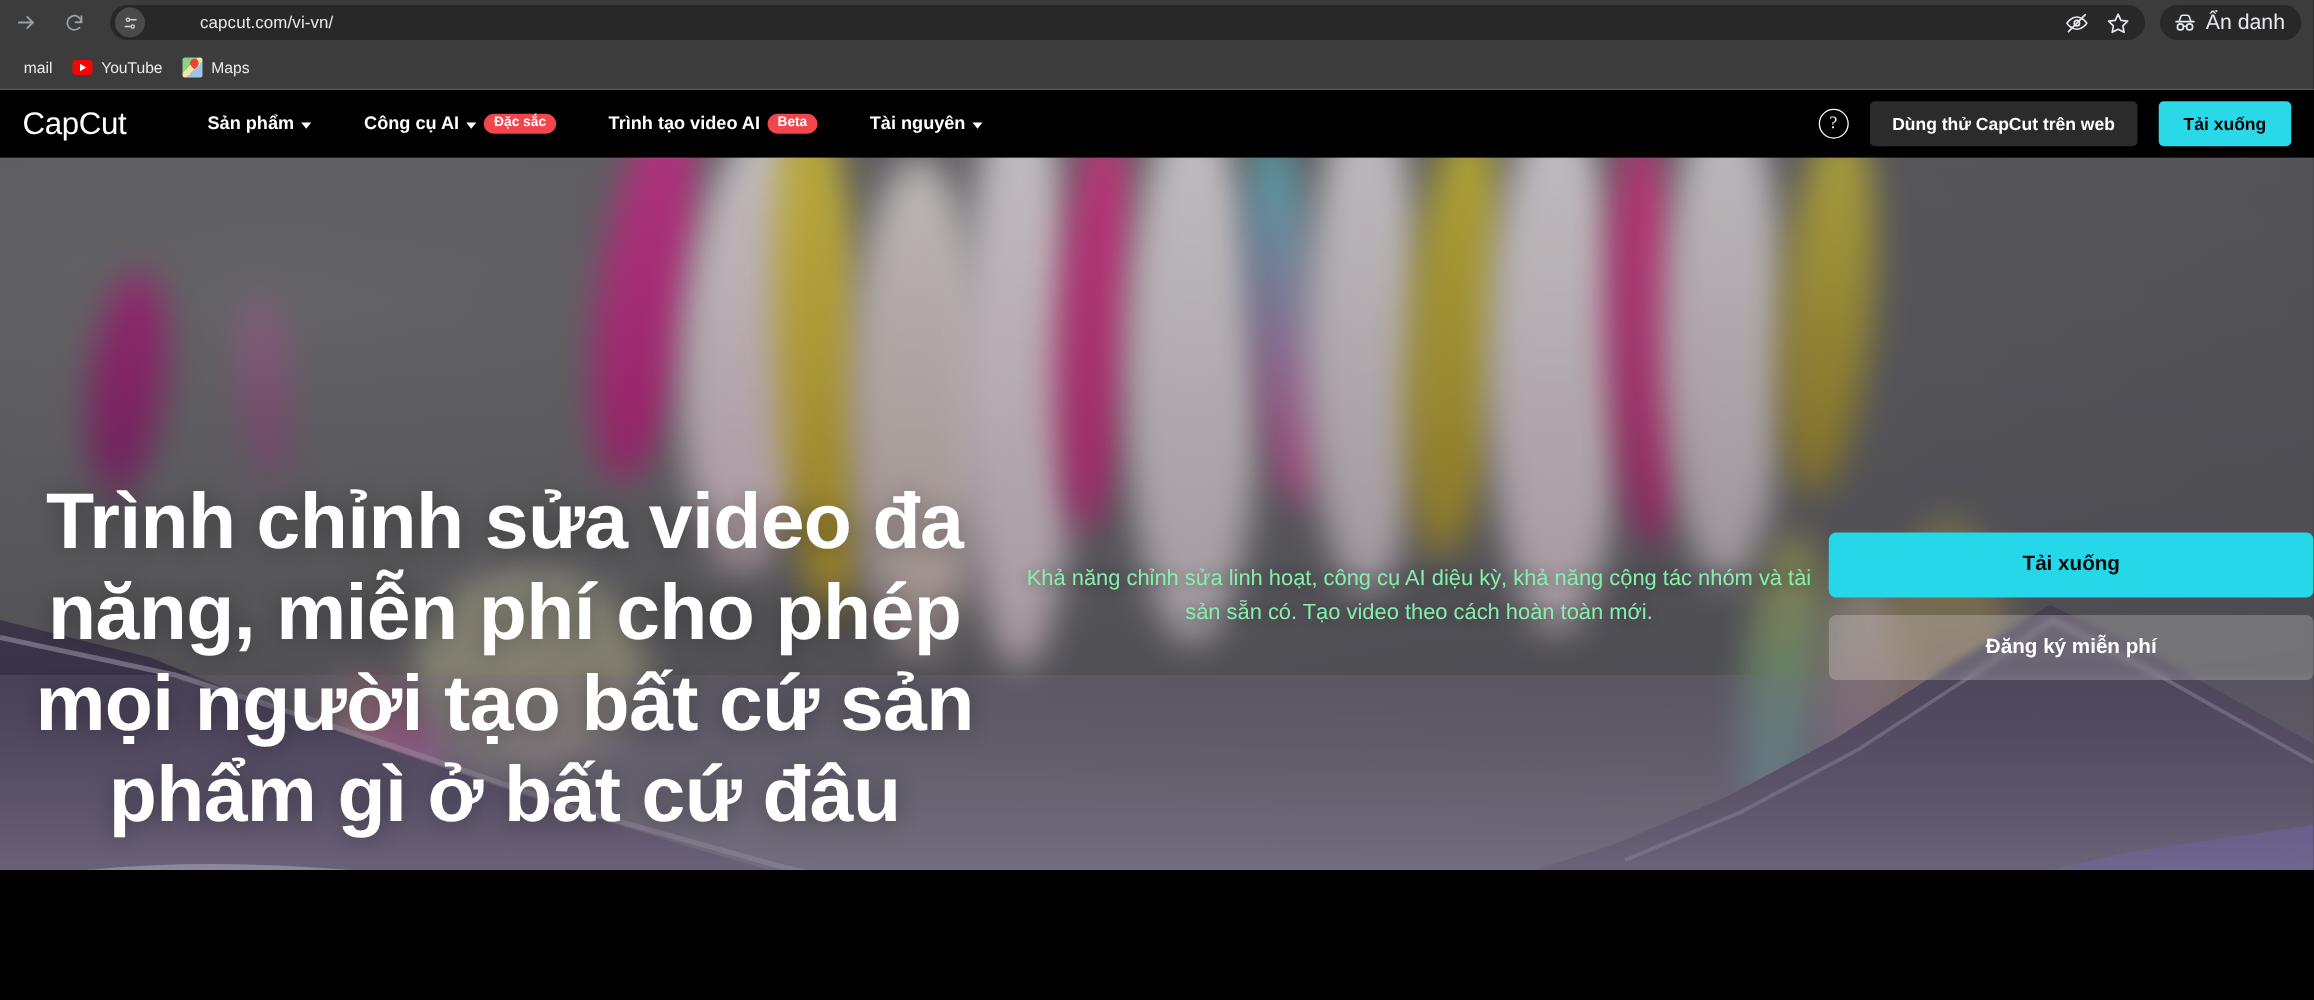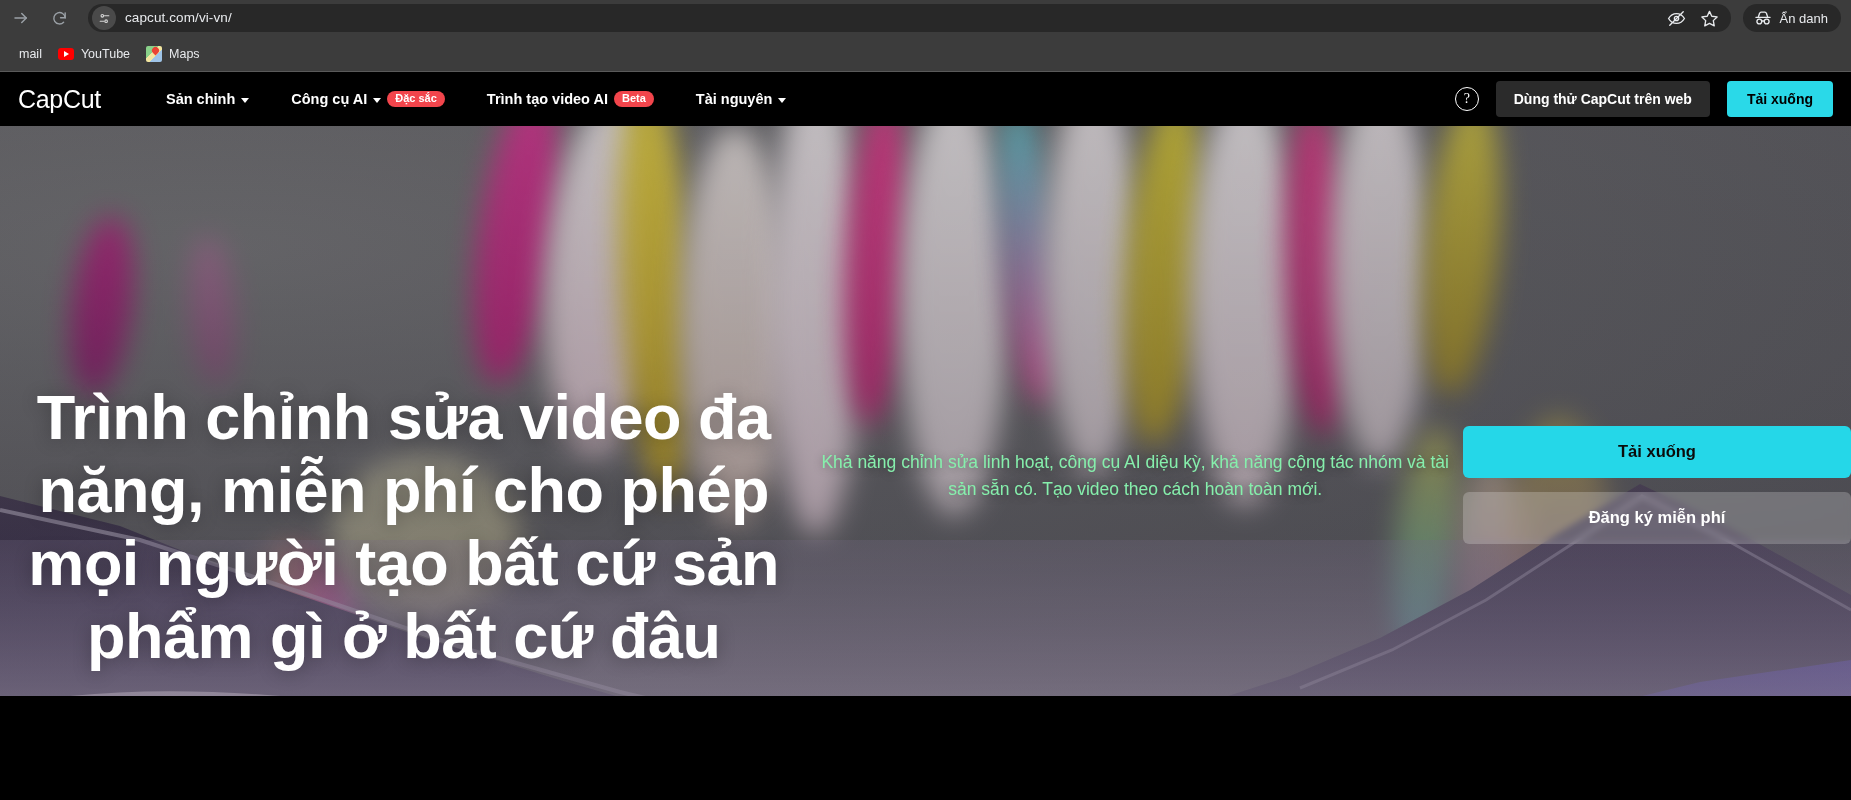--- a/index.html
+++ b/index.html
@@ -37,20 +37,21 @@
   .omnibox {
     position: relative;
     margin-left: 14px;
     height: 28px;
     flex: 1 1 auto;
     background: #282828;
     border-radius: 14px;
     display: flex; align-items: center;
     padding: 0 8px 0 4px;
     min-width: 0;
+    gap: 35px;
   }
   .site-chip {
     width: 24px; height: 24px;
     border-radius: 50%;
     background: #4a4a4a;
     display: flex; align-items: center; justify-content: center;
     flex: 0 0 auto;
   }
   .omnibox-url {
     margin-left: 9px;
@@ -72,21 +73,21 @@
     margin-left: 12px;
     height: 28px;
     border-radius: 14px;
     background: #282828;
     display: flex; align-items: center;
     padding: 0 13px 0 10px;
     gap: 7px;
     flex: 0 0 auto;
   }
   .incognito-pill .label {
-    color: #e8eaed; font-size: 13px; white-space: nowrap;
+    color: #e8eaed; font-size: 17px; white-space: nowrap;
   }
 
   
   .bookmarks-row {
     position: absolute; top: 36px; left: 0;
     width: 1851px; height: 36px;
     display: flex; align-items: center;
     padding-left: 0;
     gap: 0;
   }
@@ -347,21 +348,21 @@
     <div class="brand">
       <svg width="30" height="26" viewBox="0 0 30 26" fill="none">
         <path d="M3 4 L16 13 L3 22" stroke="#fff" stroke-width="3" stroke-linecap="round" stroke-linejoin="round"></path>
       </svg>
       <span class="brand-name">CapCut</span>
     </div>
 
     <div class="nav-links">
 
       <div class="nav-link">
-        <span>Sản chỉnh</span>
+        <span>Sản phẩm</span>
         <span class="caret"></span>
       </div>
 
       <div class="nav-link">
         <span>Công cụ AI</span>
         <span class="caret"></span>
         <span class="badge">Đặc sắc</span>
       </div>
 
       <div class="nav-link">

